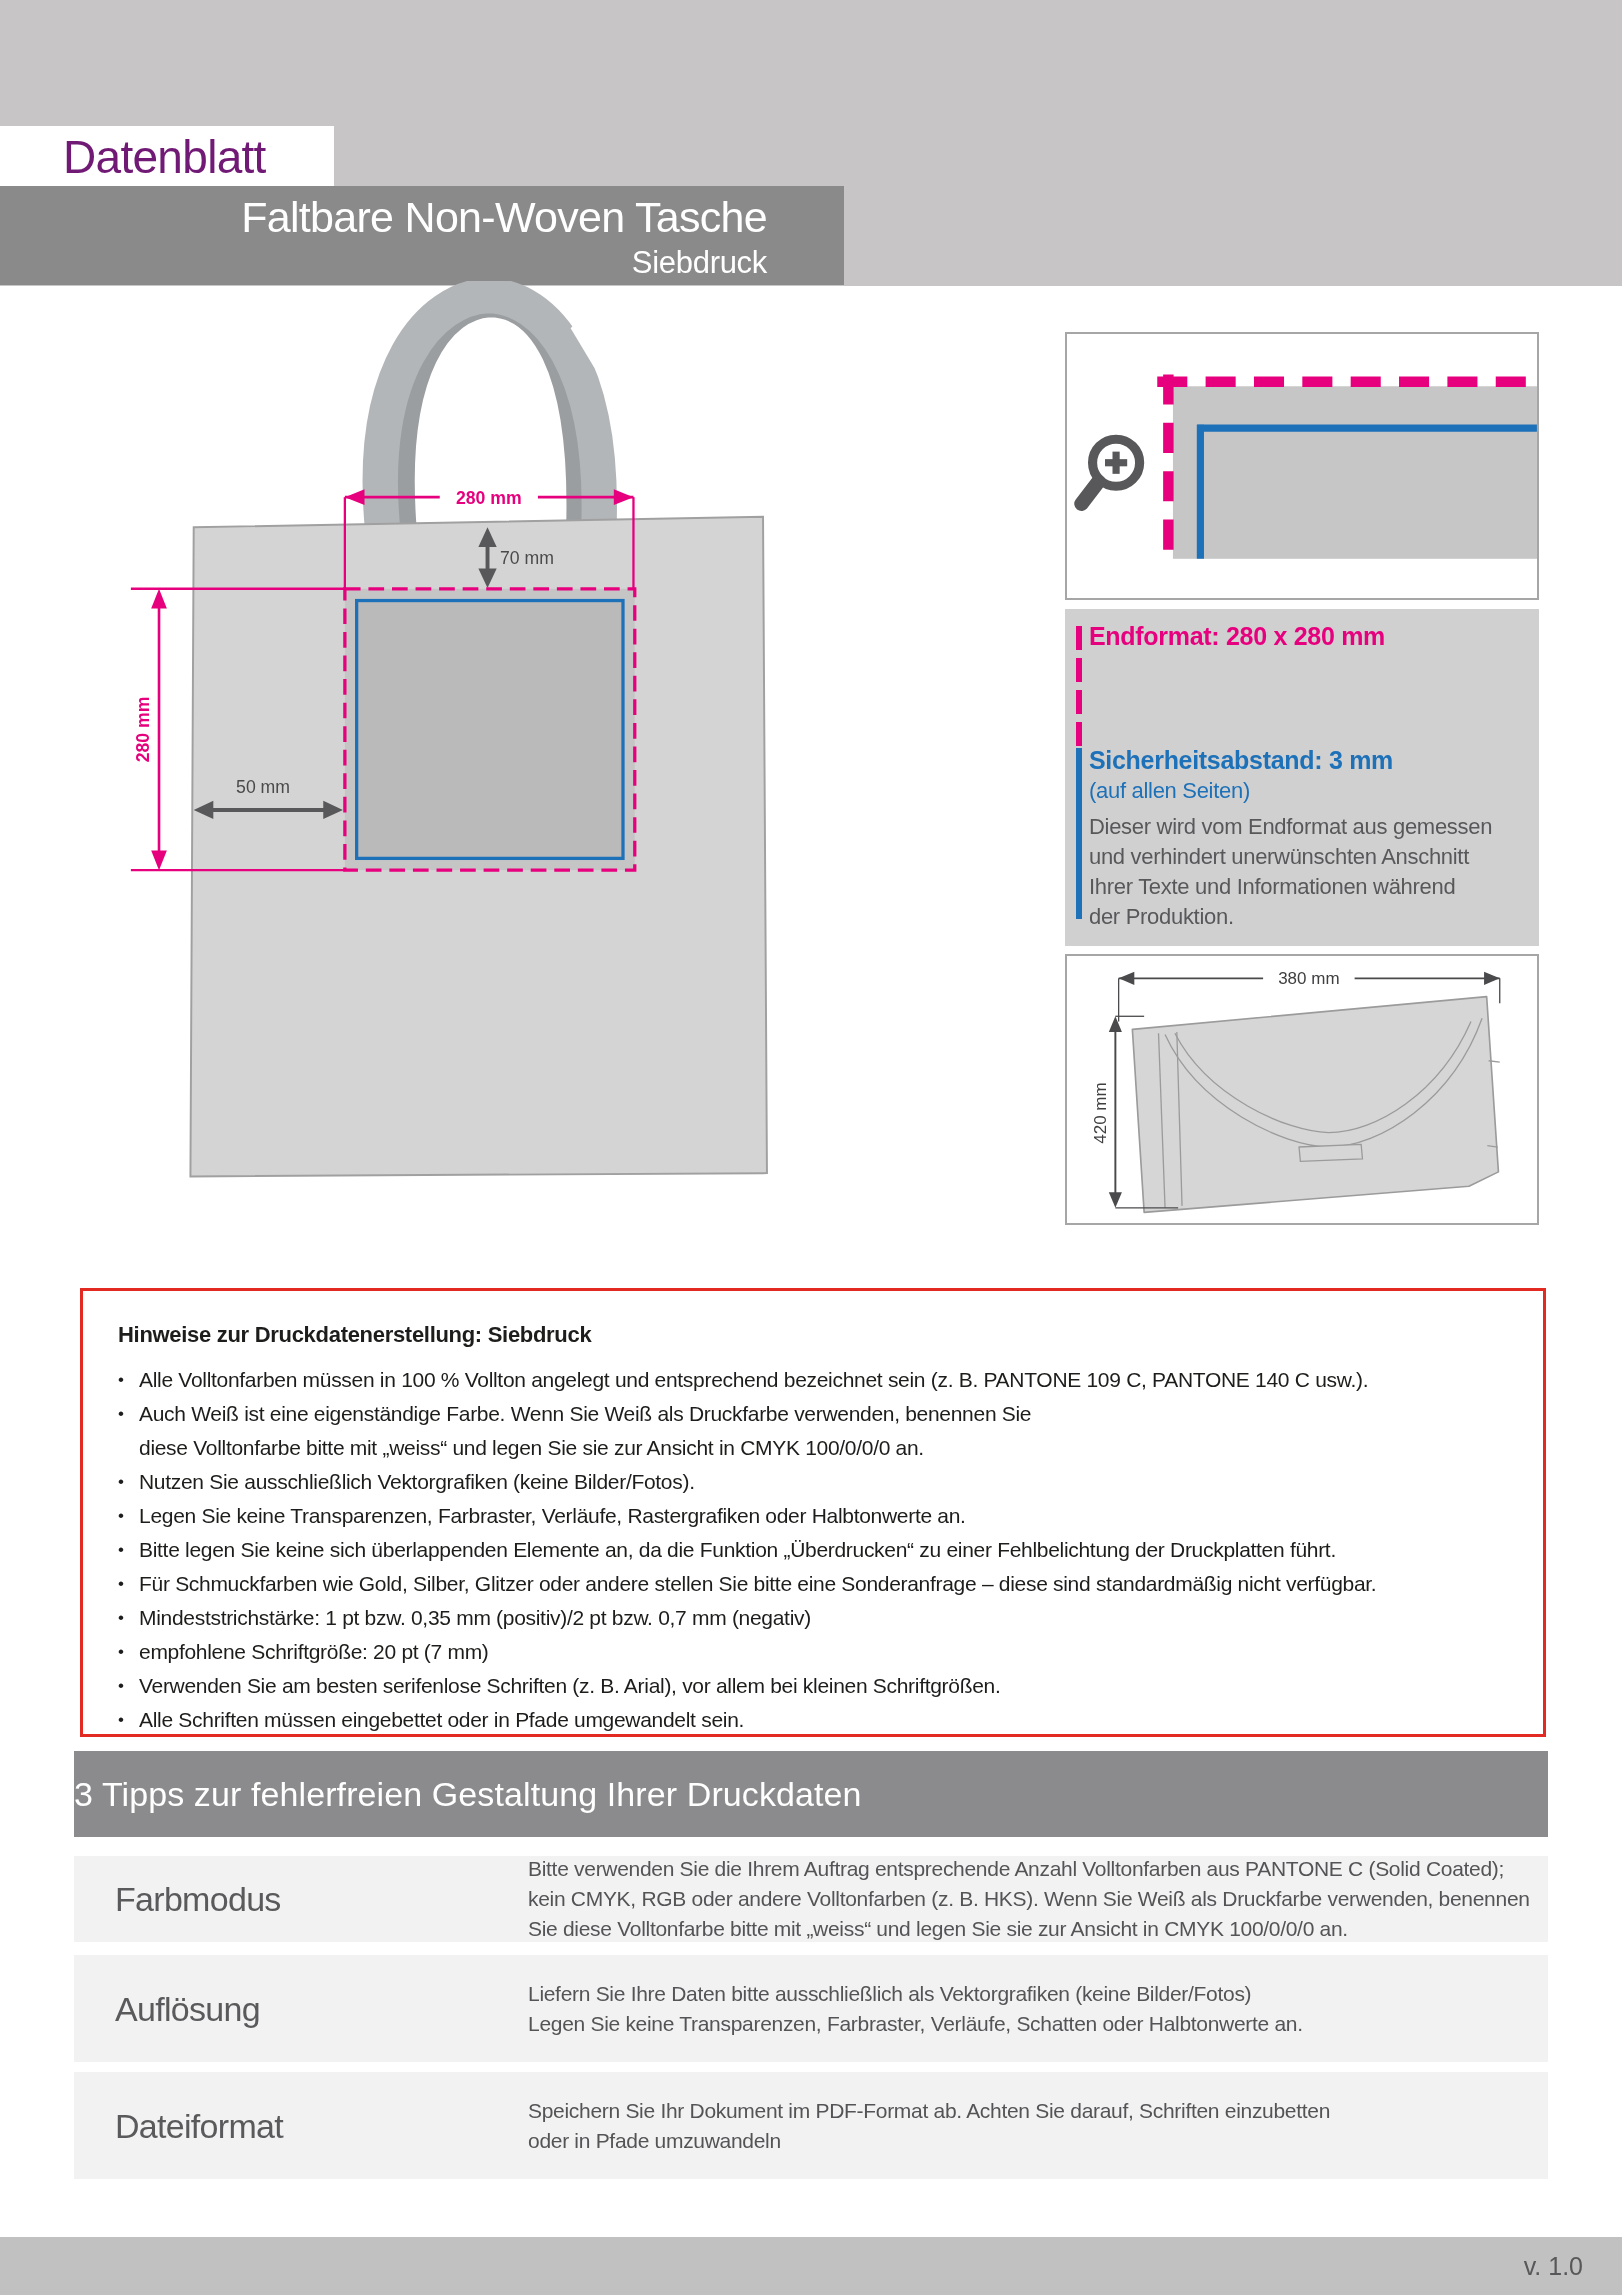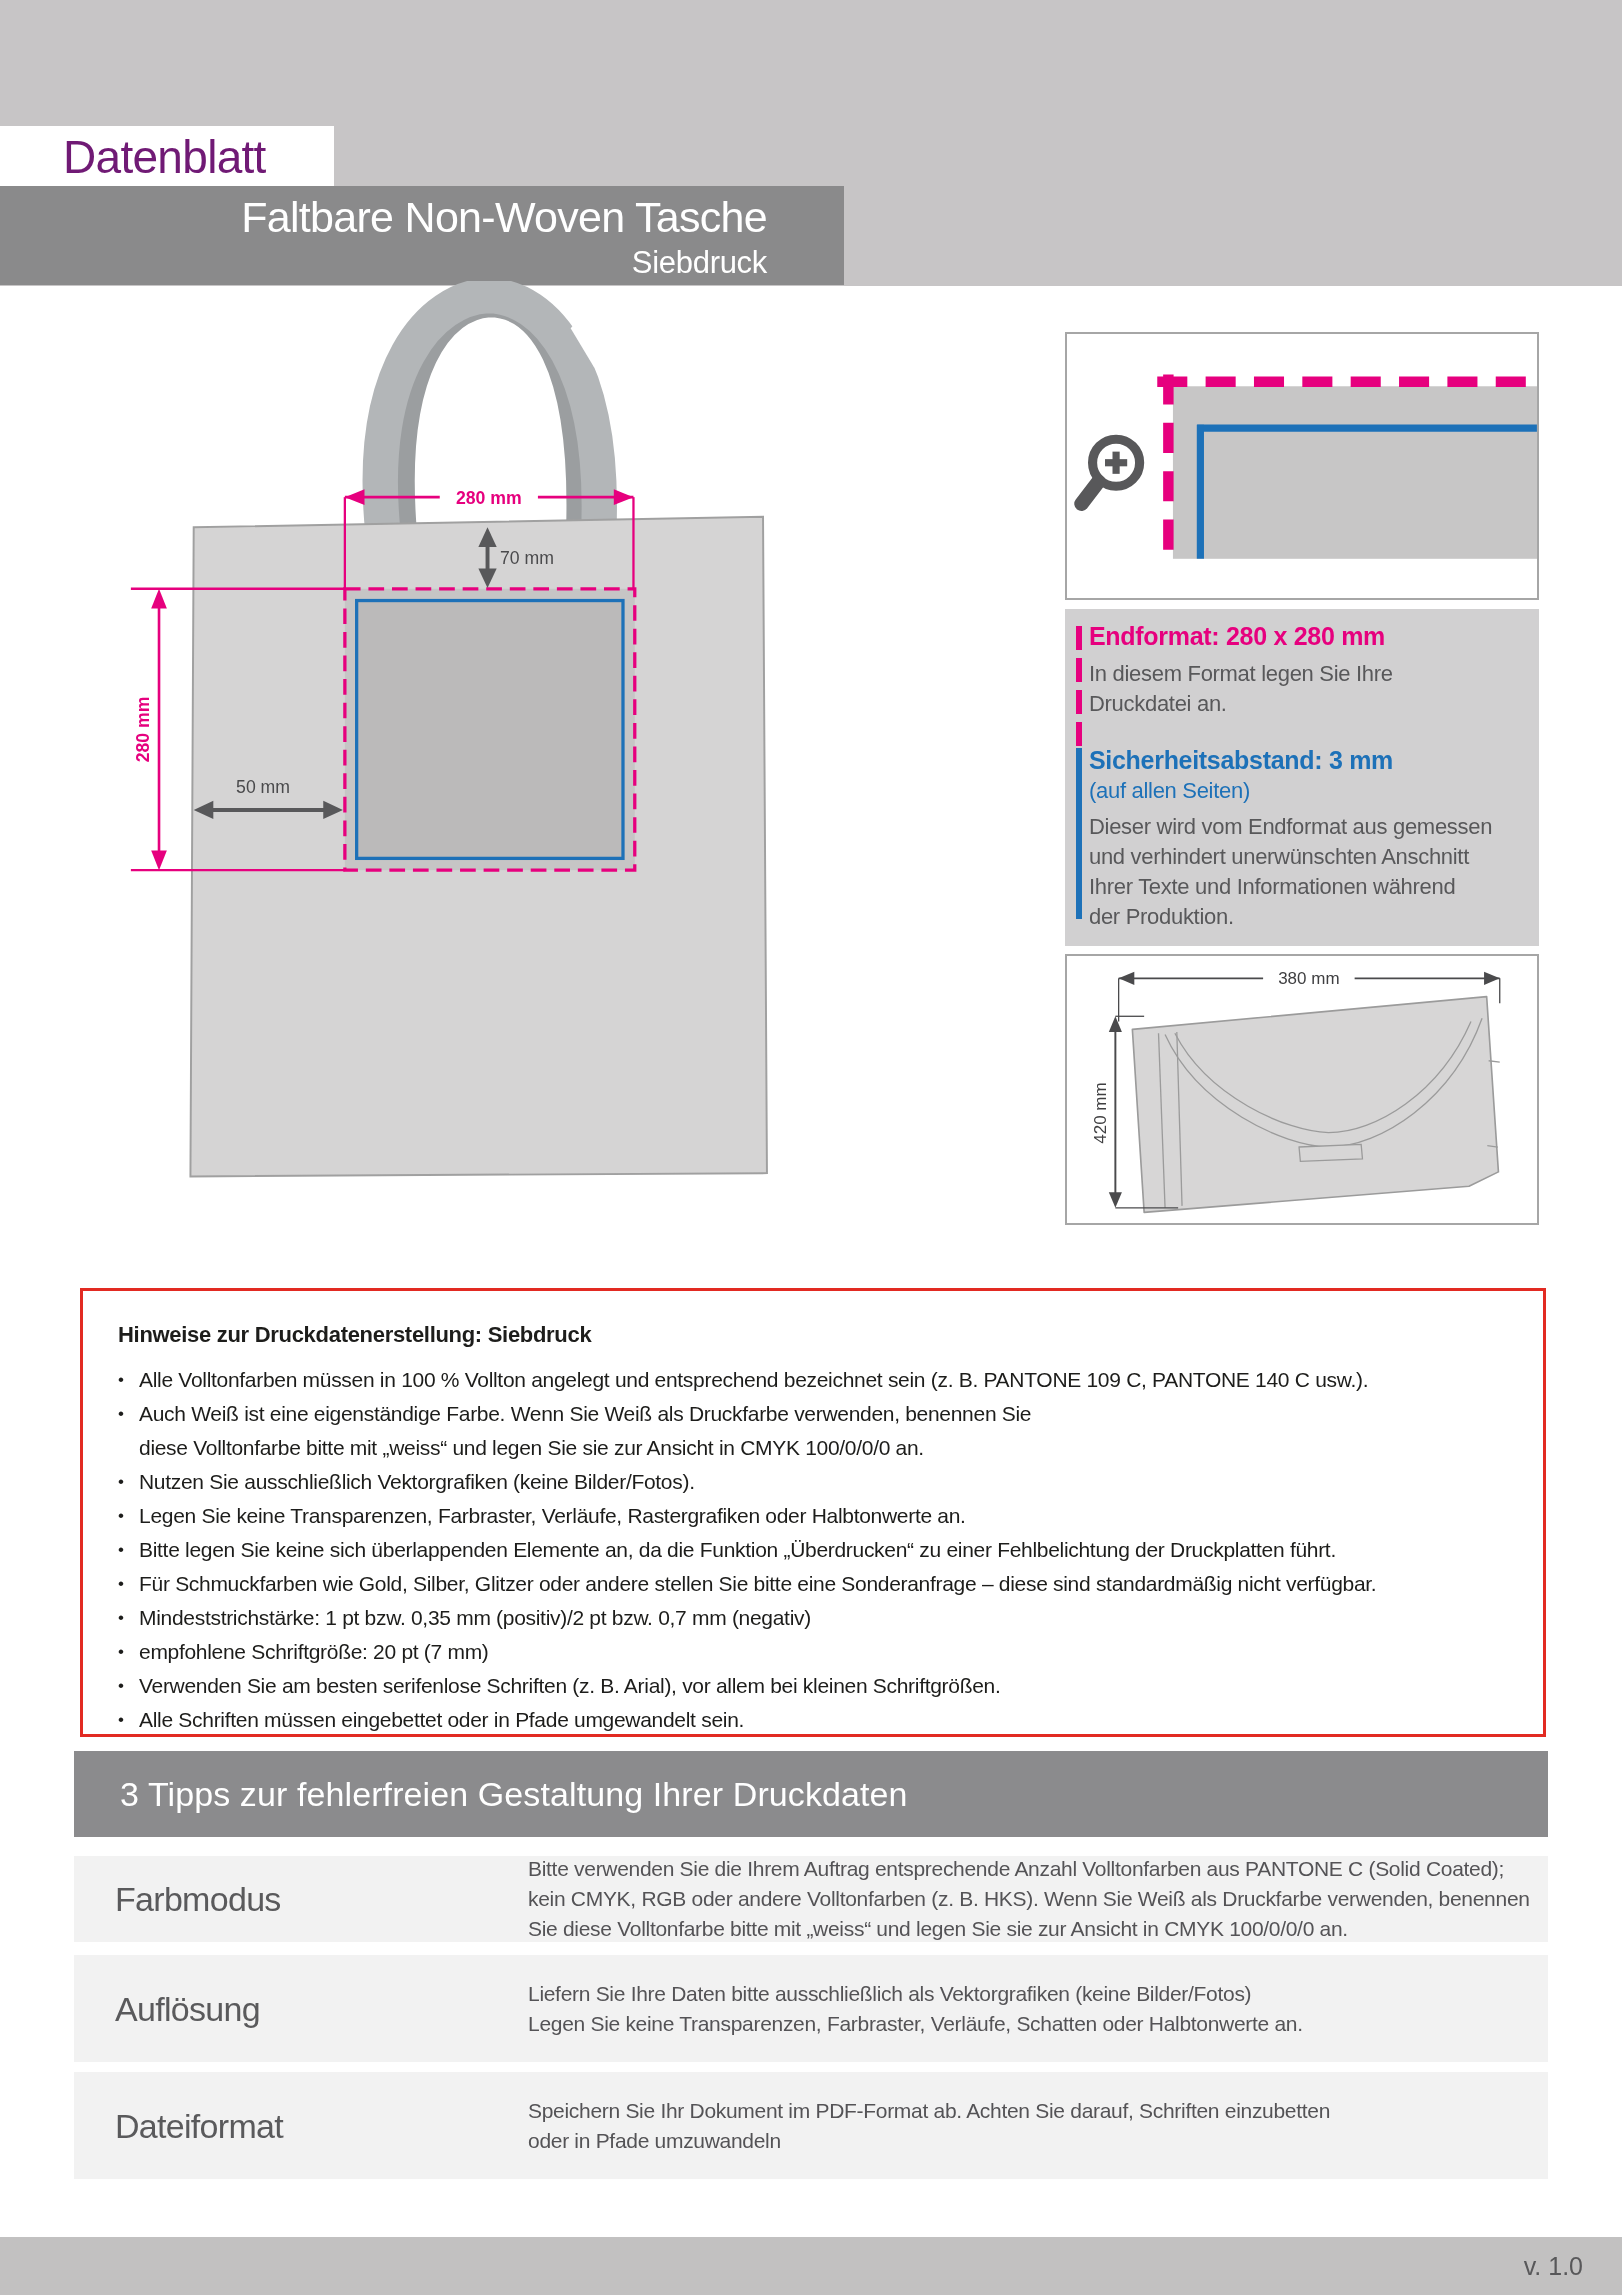--- a/index.html
+++ b/index.html
@@ -40,21 +40,21 @@
     box-sizing:border-box;background:#ffffff;}
   .red-box .title{position:absolute;left:35px;top:31px;font-size:22px;font-weight:bold;color:#1d1d1b;letter-spacing:-0.3px;}
   .bullets{position:absolute;left:35px;top:72px;right:19.6px;}
   .bullet-row{display:flex;min-height:34px;line-height:34px;}
   .bullet-mark{width:21px;font-size:17px;color:#1d1d1b;flex:0 0 21px;}
   .bullet-text{font-size:21px;color:#1d1d1b;letter-spacing:-0.3px;white-space:pre-line;}
 
   
   .banner{left:74px;top:1751px;width:1474px;height:86px;background:#8b8b8d;
     display:flex;align-items:center;}
-  .banner span{padding-left:46px;font-size:34px;color:#ffffff;letter-spacing:0.1px;}
+  .banner span{font-size:34px;color:#ffffff;letter-spacing:0.1px;}
   .tip-row{left:74px;width:1474px;background:#f2f2f2;}
   .tip-row .label{position:absolute;left:41px;top:50%;transform:translateY(-50%);
     font-size:34px;color:#5a5a5c;letter-spacing:-0.7px;}
   .tip-row .desc{position:absolute;left:454px;top:50%;transform:translateY(-50%);}
   .tip-row .desc div{font-size:21px;color:#545356;line-height:30px;letter-spacing:-0.3px;}
   .row1{top:1856px;height:86px;}
   .row2{top:1955px;height:107px;}
   .row3{top:2072px;height:107px;}
 
   .footer{left:0;top:2237px;width:1623px;height:59px;background:#c2c1c1;
@@ -127,24 +127,20 @@
         <line x1="75" y1="180" x2="75" y2="214" stroke="#58585a" stroke-width="11"></line>
         <line x1="58" y1="197" x2="92" y2="197" stroke="#58585a" stroke-width="11"></line>
         <line x1="48" y1="226" x2="22" y2="260" stroke="#58585a" stroke-width="22" stroke-linecap="round"></line>
       </g>
     </svg>
   </div>
 
   <div class="abs info-panel">
     <div class="abs bar-dashed"></div>
     <div class="abs t-mag">Endformat: 280 x 280 mm</div>
-    <div class="abs body b1">
-      <div>In diesem Format legen Sie Ihre</div>
-      <div>Druckdatei an.</div>
-    </div>
     <div class="abs bar-solid"></div>
     <div class="abs t-blue">Sicherheitsabstand: 3 mm</div>
     <div class="abs t-blue2">(auf allen Seiten)</div>
     <div class="abs body b2">
       <div>Dieser wird vom Endformat aus gemessen</div>
       <div>und verhindert unerwünschten Anschnitt</div>
       <div>Ihrer Texte und Informationen während</div>
       <div>der Produktion.</div>
     </div>
   </div>

